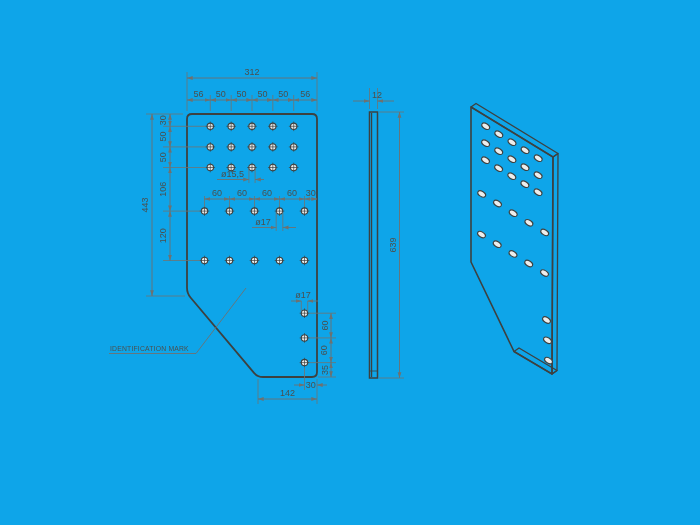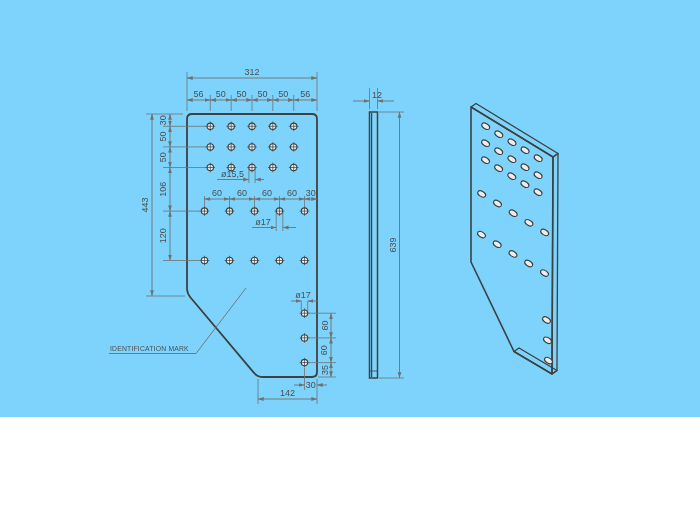--- a/index.html
+++ b/index.html
@@ -1,17 +1,17 @@
 <!DOCTYPE html>
 <html><head>
 <meta charset="utf-8">
 <style>
   html,body{margin:0;padding:0;}
   body{width:700px;height:525px;background:#ffffff;font-family:"Liberation Sans",sans-serif;}
-  .stage{position:relative;width:700px;height:417px;background:#7dd3fc;overflow:hidden;}
+  .stage{position:relative;width:700px;height:525px;background:#0ea5e9;overflow:hidden;}
   svg{display:block;}
   .outline{stroke:#3d4140;fill:none;}
   .dim{stroke:#6e7170;stroke-width:0.9;fill:none;}
   .ext{stroke:#707372;stroke-width:0.8;fill:none;}
   .dtext{font-size:9px;fill:#4b4f4e;}
   .dtext-small{font-size:6.8px;fill:#4b4f4e;letter-spacing:0.2px;}
   text{font-family:"Liberation Sans",sans-serif;}
 </style>
 </head>
 <body>

